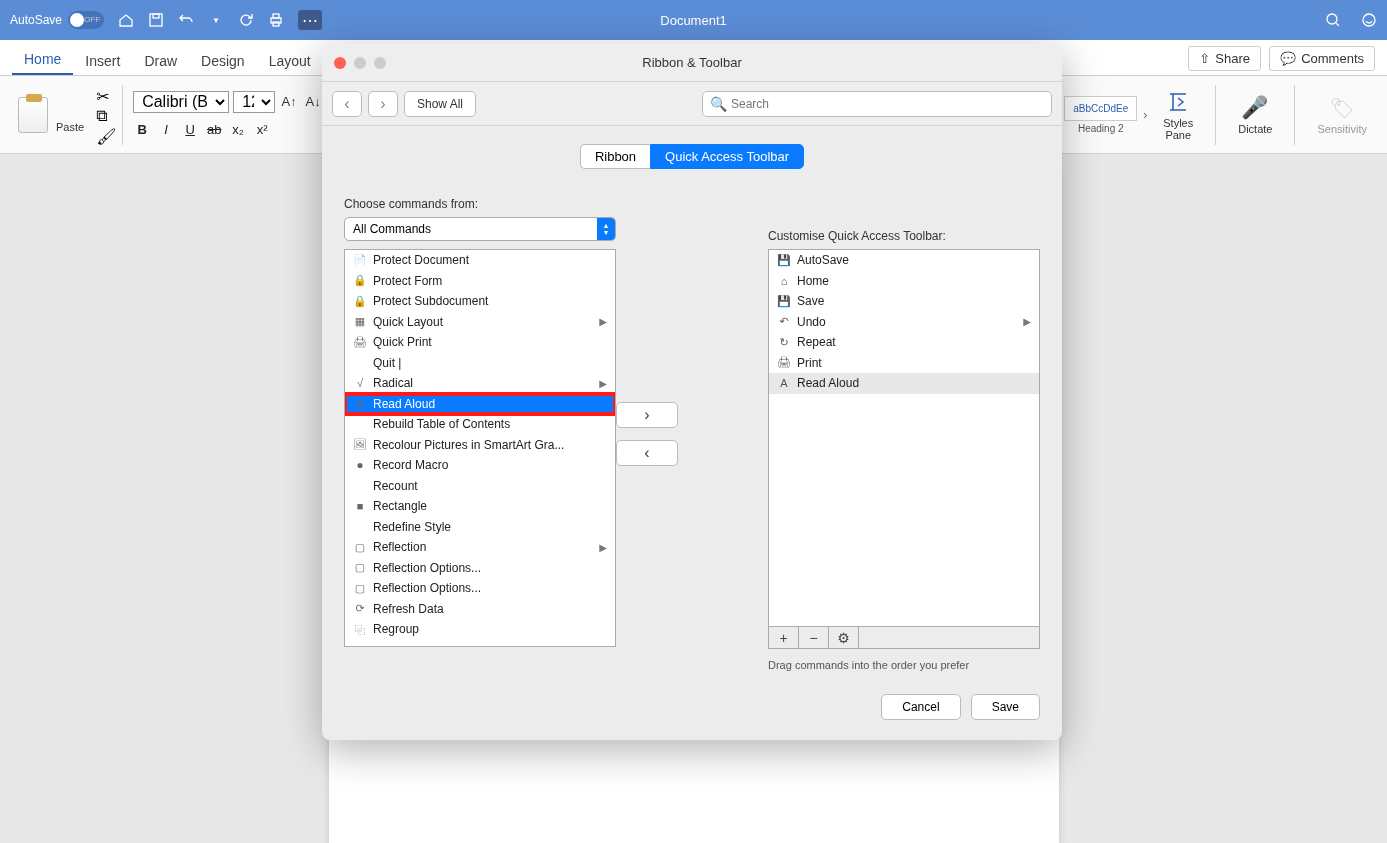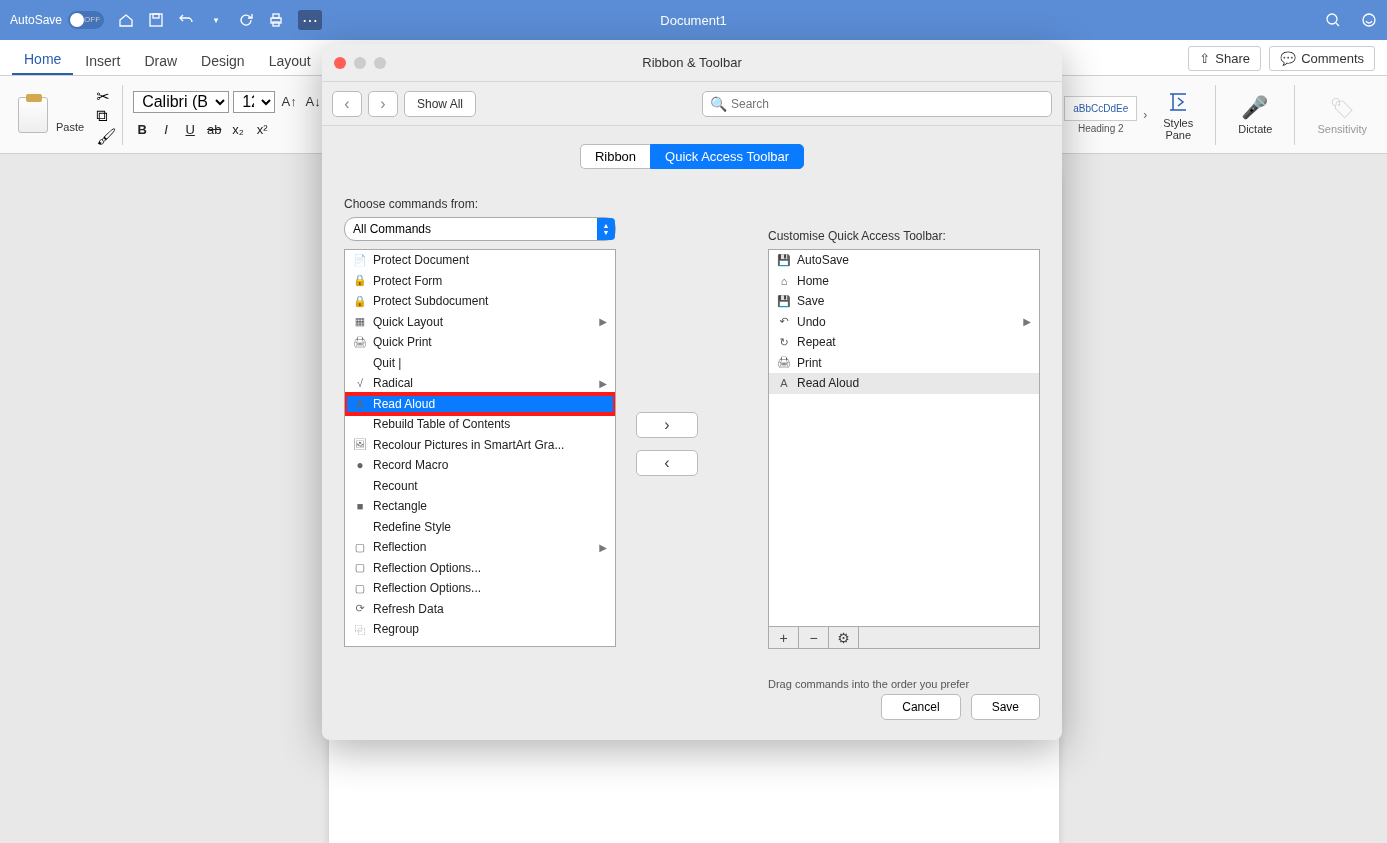--- a/index.html
+++ b/index.html
@@ -66,45 +66,45 @@
 .search-wrap { position:absolute; right:10px; width:350px; }
 .search-input { width:100%; height:26px; border:1px solid #bbb; border-radius:5px; padding:0 8px 0 28px; font-size:12px; background:#fff; }
 .search-icon-dlg { position:absolute; left:8px; top:5px; color:#888; font-size:14px; }
 
 .dlg-body { padding: 18px 22px; }
 .seg-ctrl { display:flex; justify-content:center; margin-bottom: 28px; }
 .seg { border:1px solid #bbb; padding:4px 14px; font-size:13px; background:#fff; }
 .seg.left { border-radius:5px 0 0 5px; border-right:none; }
 .seg.right { border-radius:0 5px 5px 0; background:#0a7aff; color:#fff; border-color:#0a7aff; }
 
-.two-col { display:flex; gap:20px; }
+.two-col { display:flex; }
 .col-left { width:272px; }
 .col-right { width:272px; margin-left:auto; }
 .mid-btns { display:flex; flex-direction:column; gap:12px; justify-content:center; }
 .mid-btn { width:62px; height:26px; border:1px solid #bbb; background:#fff; border-radius:5px; display:flex; align-items:center; justify-content:center; color:#444; }
 
 .lbl { font-size:12px; color:#333; margin-bottom:6px; }
 .select-wrap { position:relative; margin-bottom:8px; }
-.select { width:100%; height:24px; border:1px solid #aaa; border-radius:11px; background:#fff; padding:0 8px; font-size:12px; }
+.select { width:100%; height:24px; border:1px solid #aaa; border-radius:5px; background:#fff; padding:0 8px; font-size:12px; }
 .select-arrows { position:absolute; right:1px; top:1px; width:18px; height:22px; background:#0a7aff; border-radius:0 4px 4px 0; display:flex; flex-direction:column; align-items:center; justify-content:center; color:#fff; font-size:7px; }
 
 .listbox { border:1px solid #aaa; background:#fff; height:398px; overflow:hidden; position:relative; }
 .listbox.short { height:378px; }
 .li { display:flex; align-items:center; padding:2px 8px 2px 28px; font-size:12px; color:#222; height:20.5px; position:relative; }
 .li .li-icon { position:absolute; left:8px; width:14px; height:14px; display:flex; align-items:center; justify-content:center; font-size:11px; color:#666; }
 .li .chev { position:absolute; right:8px; color:#777; font-size:10px; }
 .li.selected { background:#0a7aff; color:#fff; }
 .li.highlight { outline:4px solid #ff1a1a; outline-offset:-2px; z-index:2; }
 .li.qat-sel { background:#e8e8e8; }
 
 .qat-btns { display:flex; border:1px solid #aaa; border-top:none; height:22px; }
 .qat-b { width:30px; border-right:1px solid #aaa; display:flex; align-items:center; justify-content:center; font-size:14px; color:#444; }
 .qat-b:last-child { flex:1; border-right:none; }
 
-.drag-hint { font-size:11px; color:#555; margin-top:29px; }
+.drag-hint { font-size:11px; color:#555; margin-top:10px; }
 
 .dlg-footer { position:absolute; bottom:20px; right:22px; display:flex; gap:10px; }
 .dlg-btn { border:1px solid #bbb; background:#fff; border-radius:5px; height:26px; padding:0 20px; font-size:12px; }
 
 svg { display:block; }
 </style>
 </head>
 <body>
 
 <div class="titlebar">

